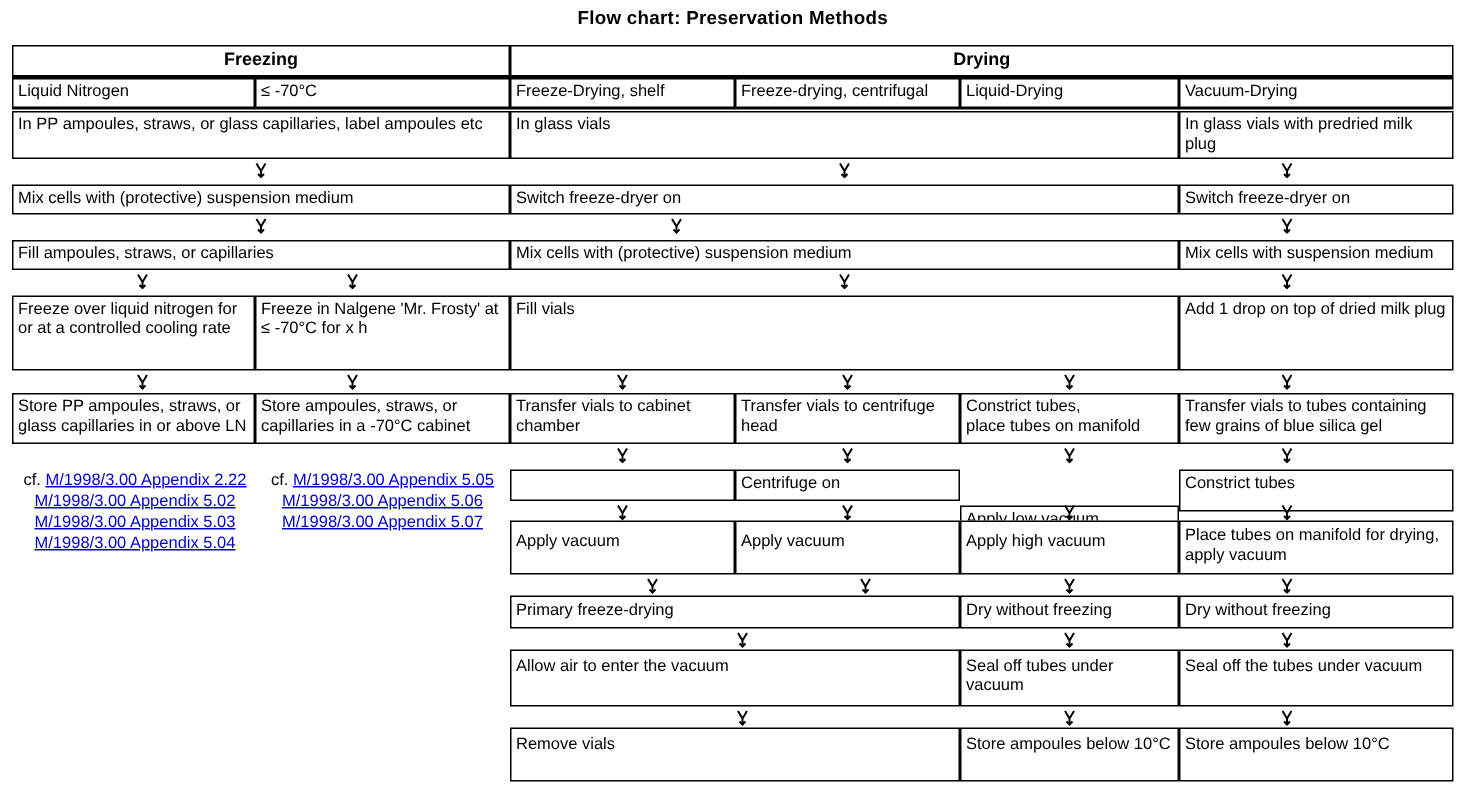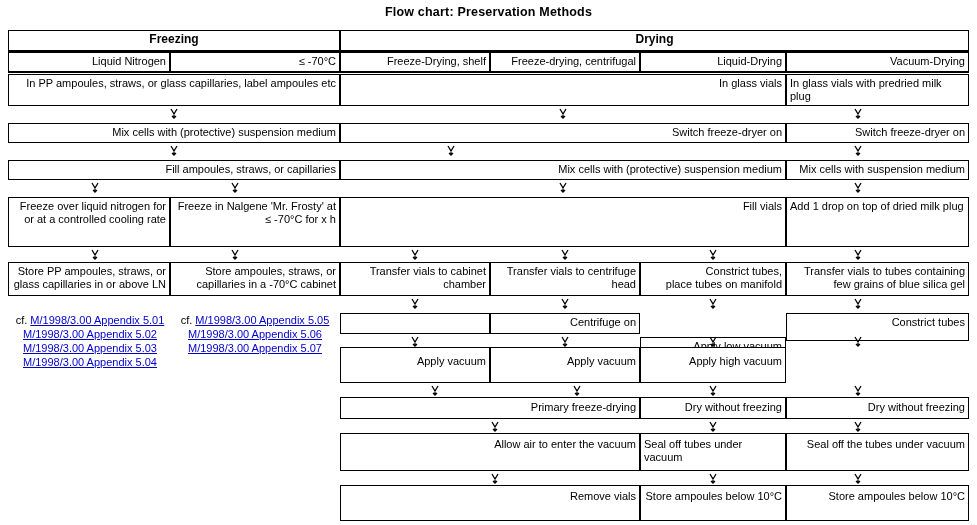--- a/index.html
+++ b/index.html
@@ -24,21 +24,21 @@
     border:1px solid #000000;
     background:#ffffff;
     font-size:11px;
     line-height:12.5px;
     overflow:hidden;
   }
   .box .txt{
     display:block;
     padding:2px 3px 0 3px;
   }
-  .center .txt{text-align:right;}
+  .center .txt{text-align:left;}
   .left .txt{text-align:left;}
   .vcenter{display:flex;align-items:flex-start;justify-content:center;}
 
   .hdr1{border-width:1px 1px 2px 1px;font-weight:bold;font-size:12px;}
   .hdr2{border-width:1px 1px 2px 1px;}
 
   .arrow{
     position:absolute;
     font-size:11px;
     line-height:11px;
@@ -238,21 +238,21 @@
   </div>
   <div class="box center" style="left:640px;top:262px;width:146px;height:34px;">
     <span class="txt" style="white-space:pre-line;">Constrict tubes,
 place tubes on manifold</span>
   </div>
   <div class="box center" style="left:786px;top:262px;width:183px;height:34px;">
     <span class="txt">Transfer vials to tubes containing few grains of blue silica gel</span>
   </div>
 
   <div class="linkcell" style="left:10px;top:313px;width:160px;text-align:center;">
-    <div class="linkrow"><span class="pre">cf.</span> <a href="#">M/1998/3.00 Appendix 5.01</a></div>
+    <div class="linkrow"><span class="pre">cf.</span> <a href="#">M/1998/3.00 Appendix 2.22</a></div>
     <div class="linkrow"><a href="#">M/1998/3.00 Appendix 5.02</a></div>
     <div class="linkrow"><a href="#">M/1998/3.00 Appendix 5.03</a></div>
     <div class="linkrow"><a href="#">M/1998/3.00 Appendix 5.04</a></div>
   </div>
 
   <div class="linkcell" style="left:172px;top:313px;width:166px;text-align:center;">
     <div class="linkrow"><span class="pre">cf.</span> <a href="#">M/1998/3.00 Appendix 5.05</a></div>
     <div class="linkrow"><a href="#">M/1998/3.00 Appendix 5.06</a></div>
     <div class="linkrow"><a href="#">M/1998/3.00 Appendix 5.07</a></div>
   </div>
@@ -314,20 +314,23 @@
 
   <div class="box center" style="left:340px;top:347px;width:150px;height:36px;">
     <span class="txt" style="padding-top:7px;">Apply vacuum</span>
   </div>
   <div class="box center" style="left:490px;top:347px;width:150px;height:36px;">
     <span class="txt" style="padding-top:7px;">Apply vacuum</span>
   </div>
   <div class="box center" style="left:640px;top:347px;width:146px;height:36px;">
     <span class="txt" style="padding-top:7px;">Apply high vacuum</span>
   </div>
+  <div class="box center" style="left:786px;top:347px;width:183px;height:36px;">
+    <span class="txt" style="padding-top:3px;">Place tubes on manifold for drying, apply vacuum</span>
+  </div>
 
   <div class="arrow" style="left:428px;top:385px;">
     <svg width="14" height="11" viewBox="0 0 14 11">
         <path d="M4 1 L7 6 L10 1 M7 5 L7 10 M5 8 L7 10 L9 8" stroke="#000" stroke-width="1.3" fill="none"></path>
       </svg>
   </div>
   <div class="arrow" style="left:570px;top:385px;">
     <svg width="14" height="11" viewBox="0 0 14 11">
         <path d="M4 1 L7 6 L10 1 M7 5 L7 10 M5 8 L7 10 L9 8" stroke="#000" stroke-width="1.3" fill="none"></path>
       </svg>

